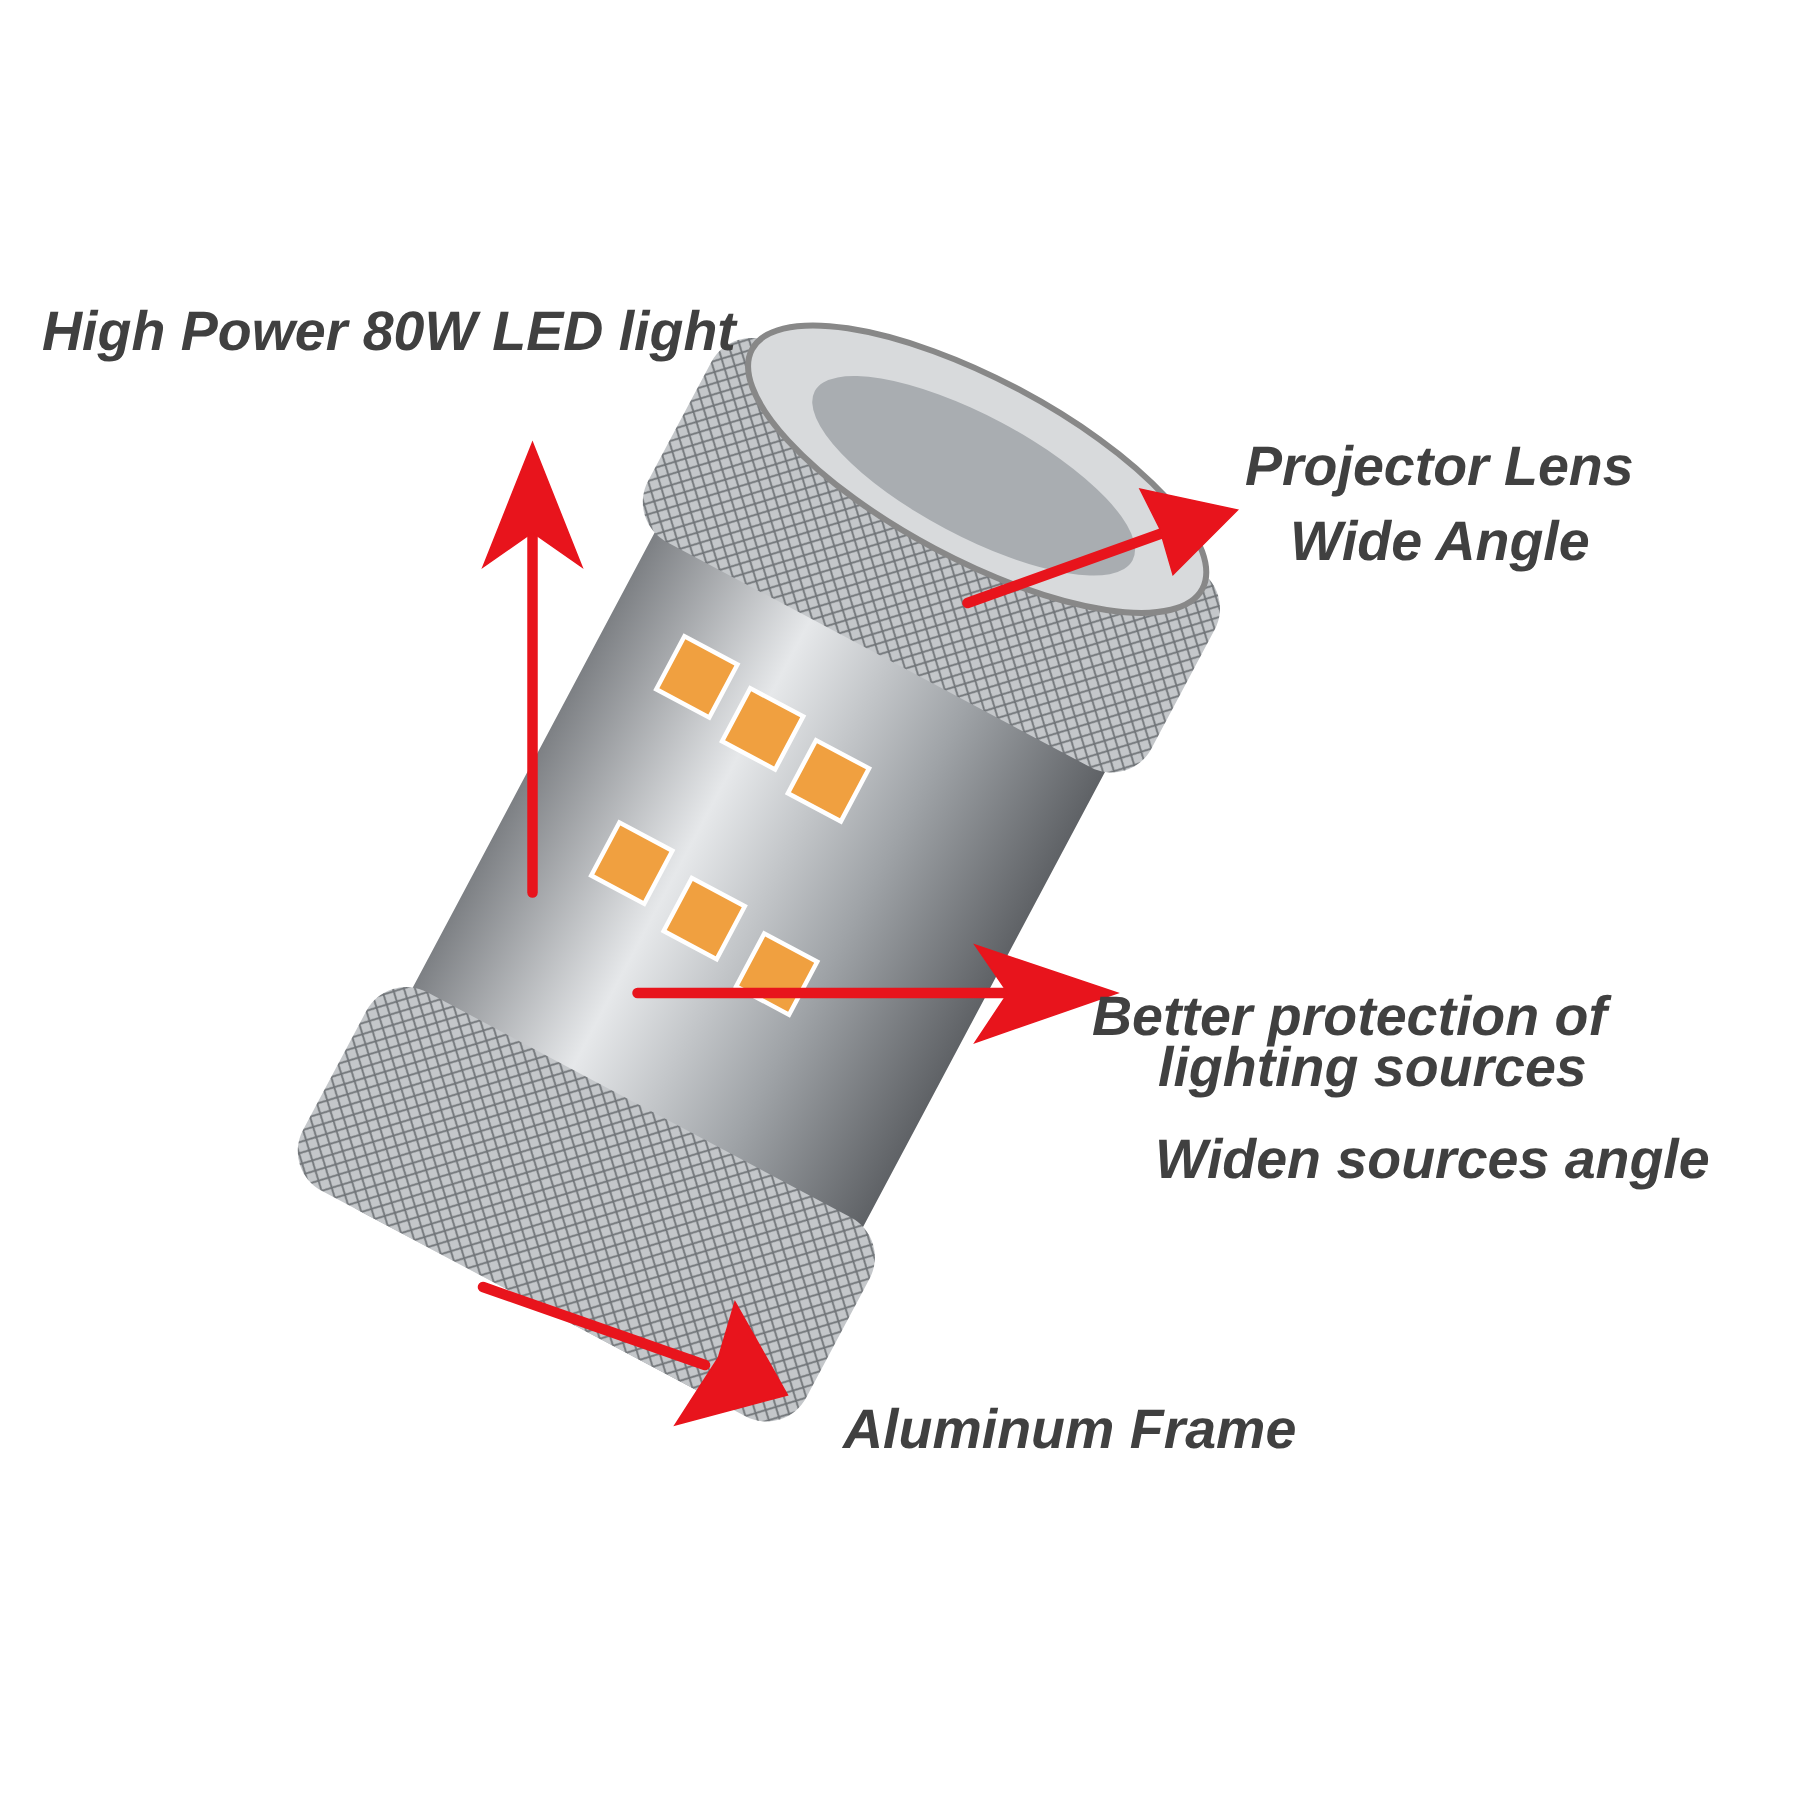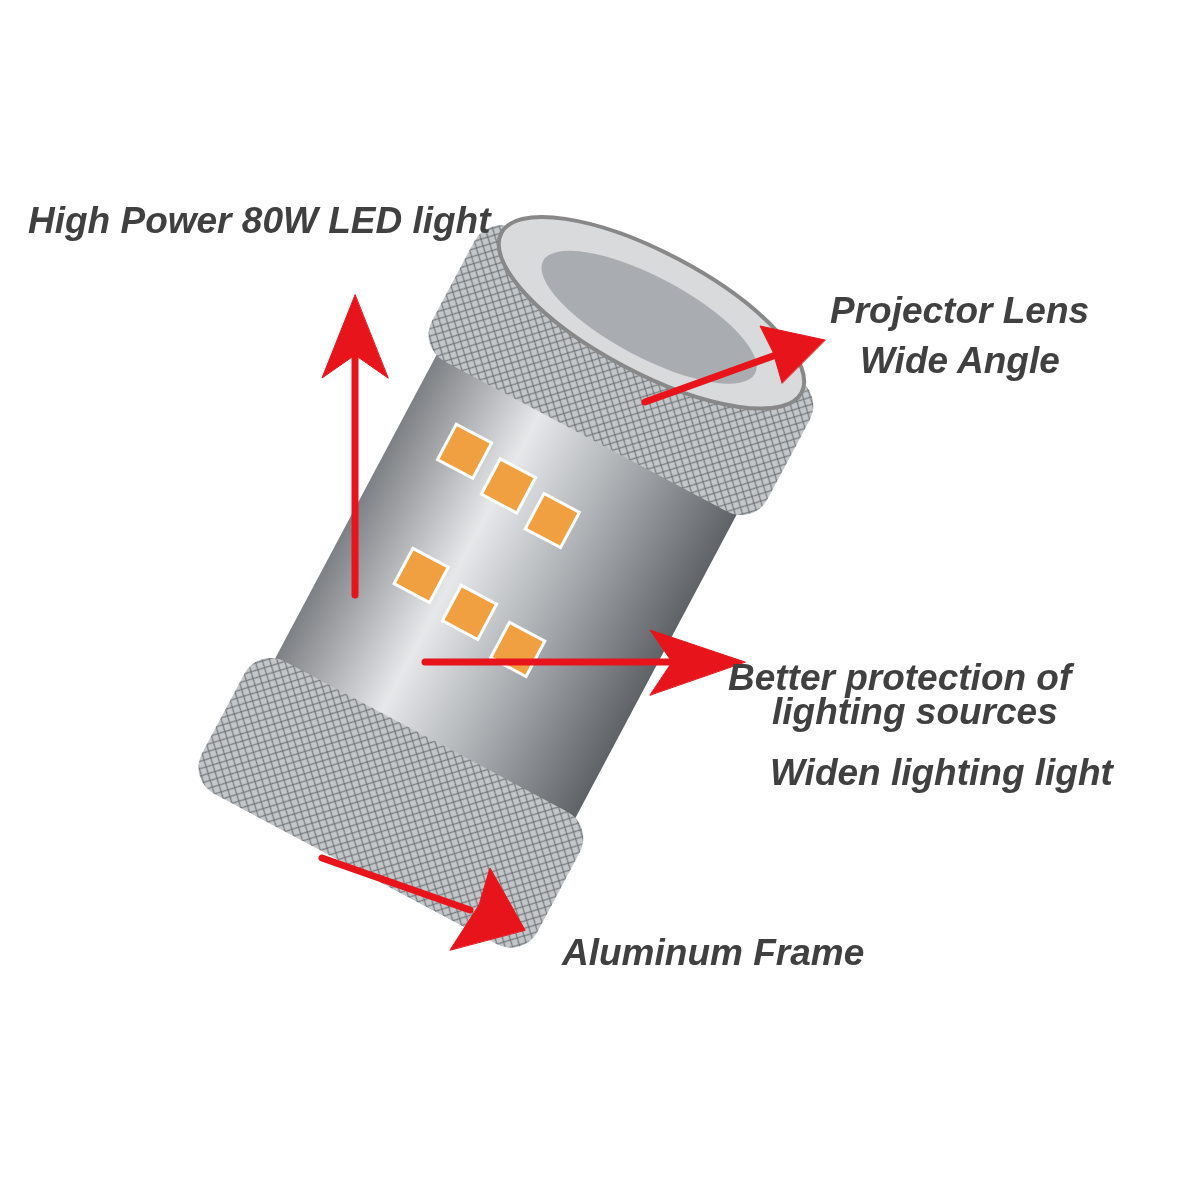--- a/index.html
+++ b/index.html
@@ -56,14 +56,14 @@
       <polygon points="525,930 490,868 479,905 450,950"></polygon>
     </g>
   </g>
 </svg>
 
 <div class="label" style="left:28px;top:196px;">High Power 80W LED light</div>
 <div class="label" style="left:830px;top:286px;">Projector Lens</div>
 <div class="label" style="left:860px;top:336px;text-align:right;">Wide Angle</div>
 <div class="label" style="left:728px;top:637px;margin-top:16px;">Better protection of</div>
 <div class="label" style="left:772px;top:687px;text-align:center;">lighting sources</div>
-<div class="label" style="left:770px;top:748px;">Widen lighting light</div>
+<div class="label" style="left:770px;top:748px;">Widen sources angle</div>
 <div class="label" style="left:562px;top:928px;">Aluminum Frame</div>
 
 </body></html>

